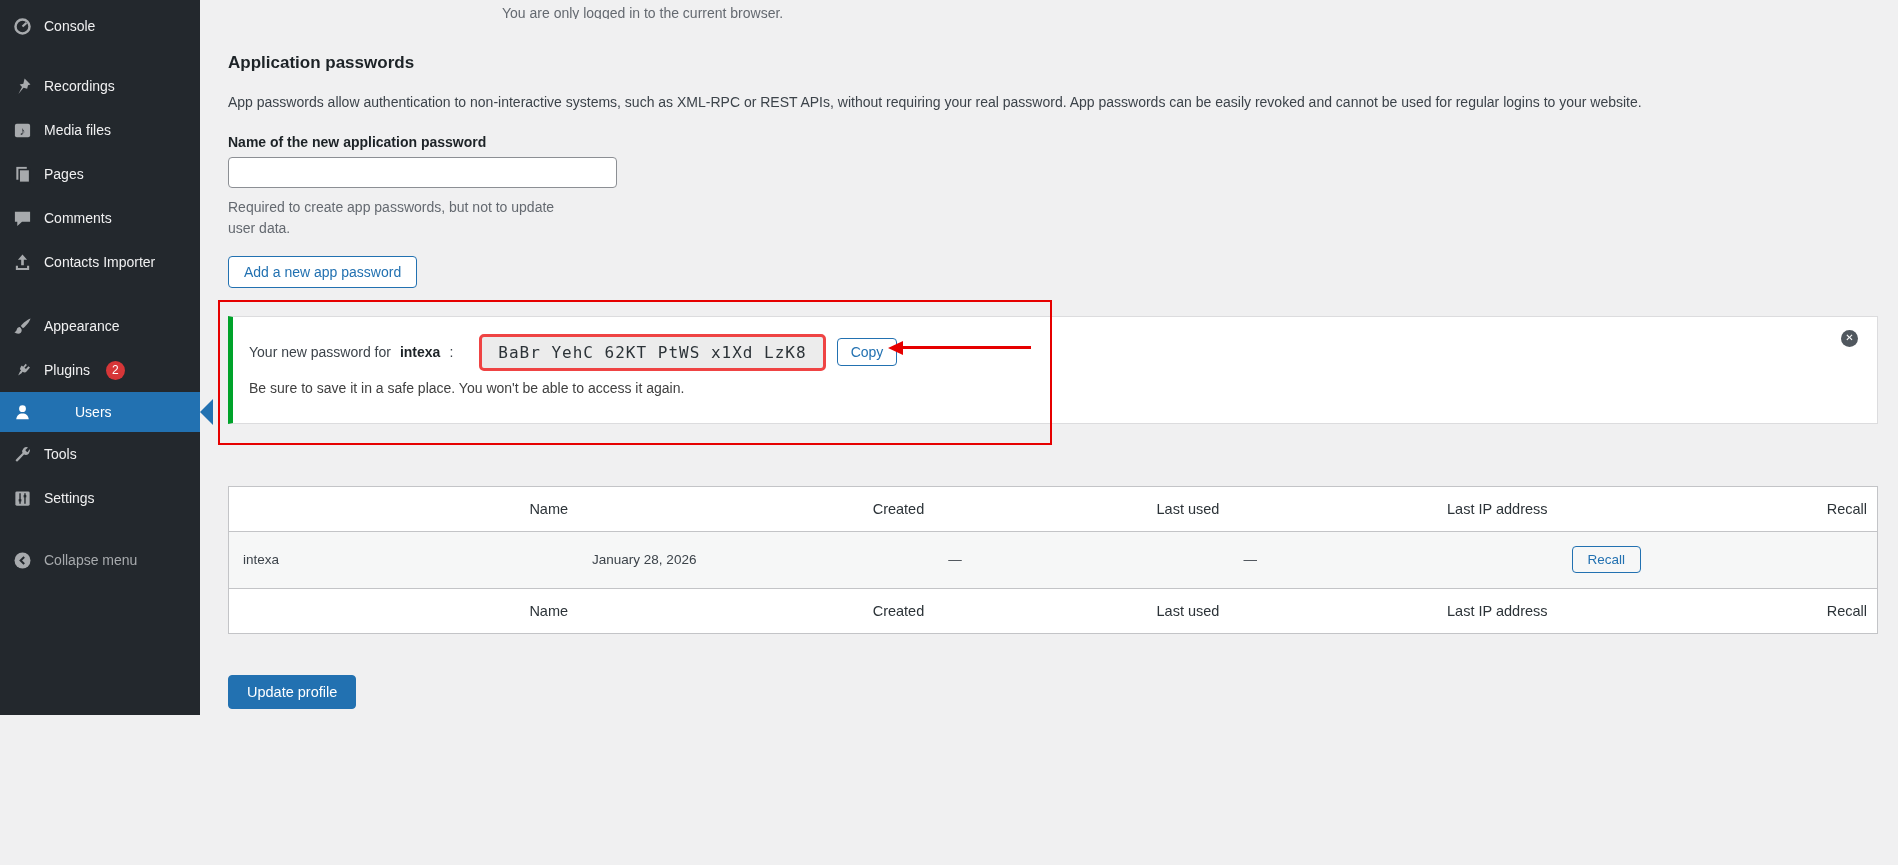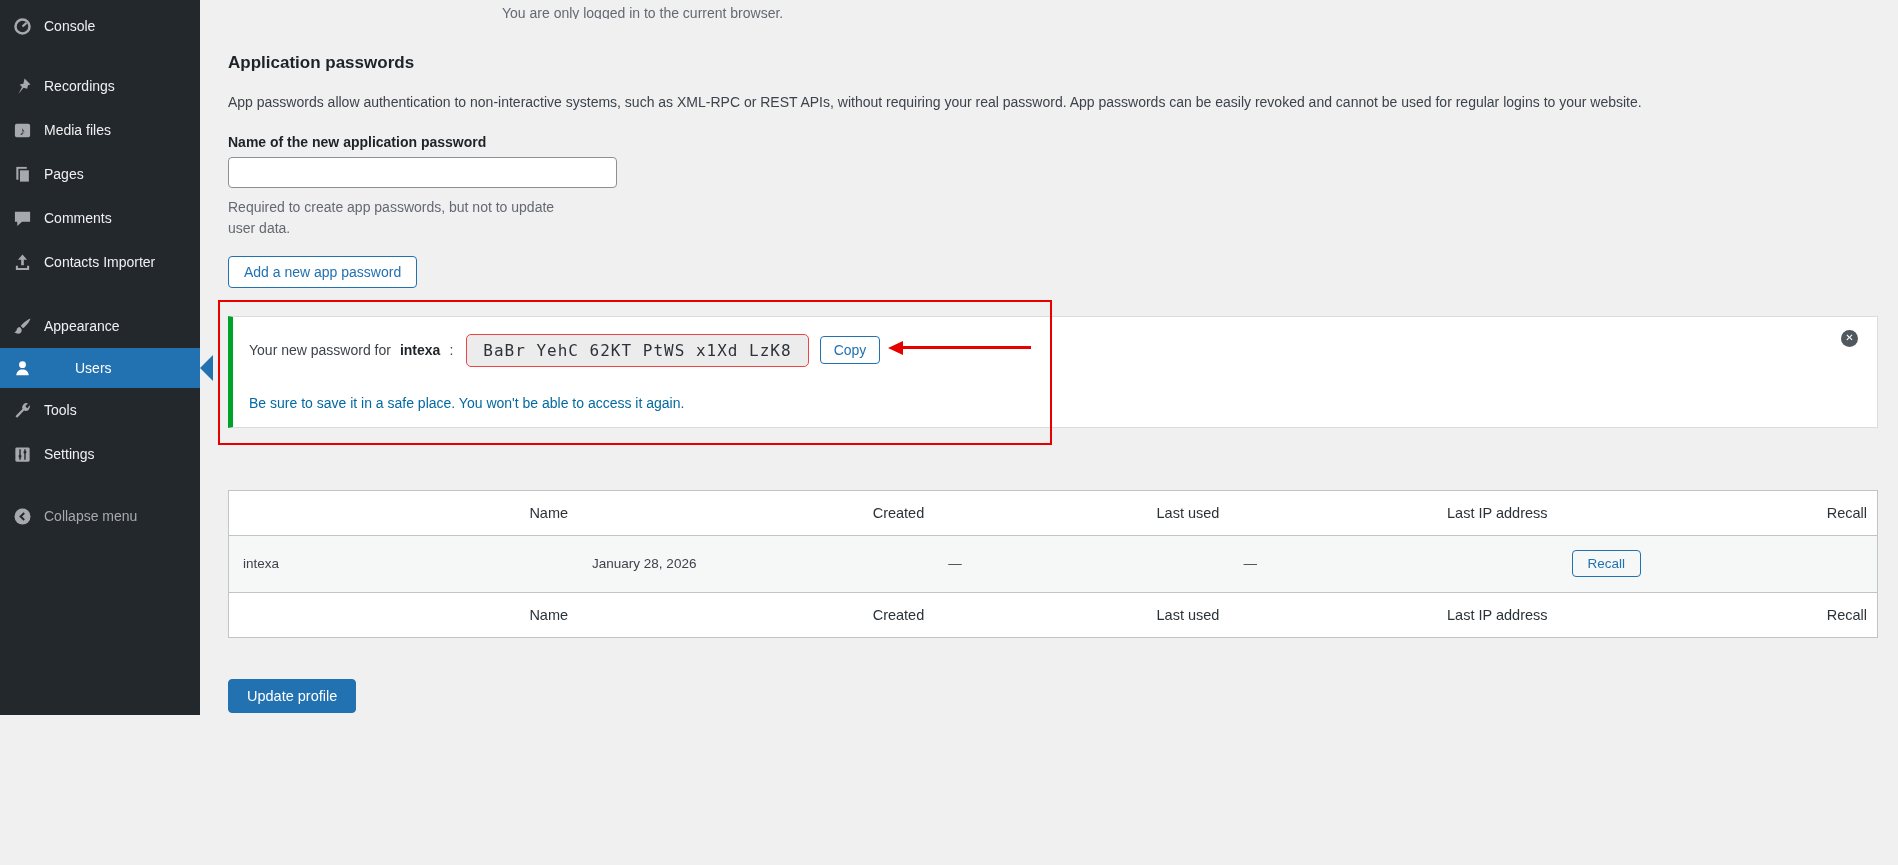--- a/index.html
+++ b/index.html
@@ -43,24 +43,24 @@
   .btn-primary { background:#2271b1; border:1px solid #2271b1; color:#fff; border-radius:4px;
     padding:8px 18px; font-size:14.5px; cursor:pointer; font-family:"Liberation Sans",sans-serif; }
 
   
   .notice-wrap { position:relative; margin-top:28px; }
   .notice { background:#fff; border:1px solid #dcdcde; border-left:5px solid #00a32a;
     min-height:108px; padding:10px 18px 16px 16px; position:relative; }
   .notice-line1 { display:flex; align-items:center; gap:9px; margin-top:7px; font-size:14px; color:#3c434a; }
   .notice-line1 b { color:#1d2327; }
   .pw-code { font-family:"DejaVu Sans Mono", monospace; font-size:16px; color:#2c3338;
-    background:#ececec; border:1px solid #ef4444; border-radius:5px; padding:6px 16px;
-    letter-spacing:1px; margin-left:4px; }
+    background:#ececec; border:3px solid #ef4444; border-radius:5px; padding:6px 16px;
+    letter-spacing:1px; margin-left:17px; }
   .copy-btn { padding:5px 13px; border-radius:4px; margin-left:2px; }
-  .notice-line2 { margin-top:28px; font-size:14px; color:#0369a1; }
+  .notice-line2 { margin-top:9px; font-size:14px; color:#404040; }
   .dismiss { position:absolute; top:13px; right:19px; width:17px; height:17px; border-radius:50%;
     background:#50575e; color:#fff; font-size:10px; display:flex; align-items:center;
     justify-content:center; cursor:pointer; line-height:1; }
   .red-rect { position:absolute; left:-10px; top:-16px; width:834px; height:145px;
     border:2px solid #e60000; pointer-events:none; z-index:5; }
   .red-arrow { position:absolute; left:660px; top:25px; display:flex; align-items:center;
     pointer-events:none; z-index:5; }
   .red-arrow .head { width:0; height:0; border-top:7px solid transparent;
     border-bottom:7px solid transparent; border-right:15px solid #e60000; }
   .red-arrow .shaft { width:128px; height:3px; background:#e60000; }
@@ -153,20 +153,29 @@
       <div class="mi">
         <span class="ic">
           <svg viewBox="0 0 20 20">
               <path d="M18.5 1.5c-3.5 1.2-8.6 5.3-10.3 8l2.3 2.3c2.7-1.7 6.8-6.8 8-10.3z" fill="currentColor"></path>
               <path d="M7.3 10.6c-1.9.1-3 1.1-3.4 2.9-.3 1.3-1 2.1-2.4 2.6 1.6 1.6 5.1 2.1 6.7.5 1.1-1.1 1.3-2.9.5-4.2z" fill="currentColor"></path>
             </svg>
         </span>
         <span>Appearance</span>
       </div>
 
+      <div class="mi">
+        <span class="ic">
+          <svg viewBox="0 0 20 20">
+              <path d="M6 2.5v4h2v-4h1.8v4h2v-4H14v5.3a3.2 3.2 0 0 1-3 3.2v1.8L9.9 17l-1.1-4.2V11a3.2 3.2 0 0 1-2.8-3.2z" fill="currentColor" transform="rotate(40 10 10)"></path>
+            </svg>
+        </span>
+        <span>Plugins</span>
+        <span class="badge">2</span>
+      </div>
 
       <div class="mi active-users">
         <span class="ic">
           <svg viewBox="0 0 20 20">
               <circle cx="10" cy="6" r="3.6" fill="currentColor"></circle>
               <path d="M3.4 17.2c.5-4 3-6.1 6.6-6.1s6.1 2.1 6.6 6.1z" fill="currentColor"></path>
             </svg>
         </span>
         <span>Users</span>
         <span class="users-arrow"></span>

